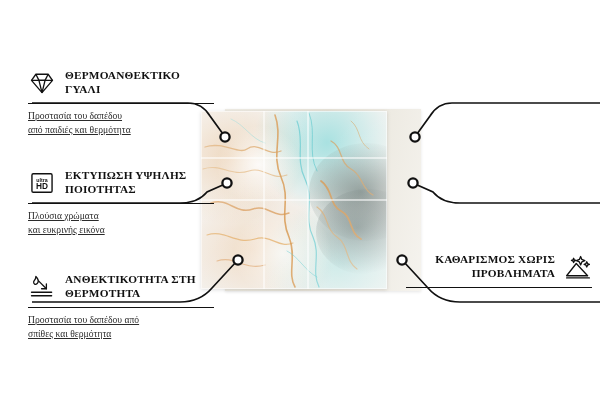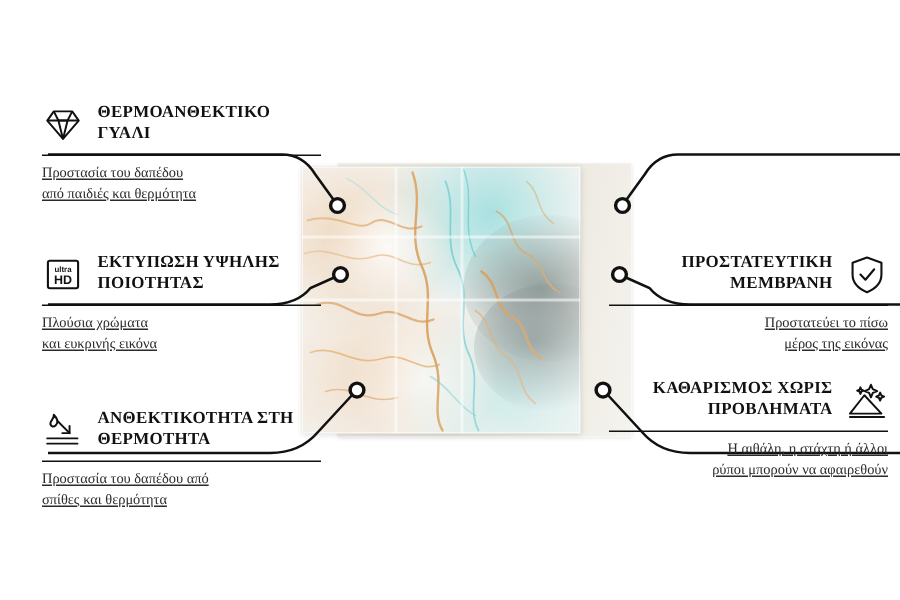--- a/index.html
+++ b/index.html
@@ -194,46 +194,30 @@
         </g>
       </svg>
       <div class="feat-title">ΑΝΘΕΚΤΙΚΟΤΗΤΑ ΣΤΗ ΘΕΡΜΟΤΗΤΑ</div>
     </div>
     <div class="rule"></div>
     <div class="feat-desc">Προστασία του δαπέδου από
 σπίθες και θερμότητα</div>
   </div>
 
 
-  <div class="feat right" style="top:166px">
-    <div class="feat-head">
-      <svg class="feat-icon" viewBox="0 0 32 32">
-        <g fill="none" stroke="#111" stroke-width="1.6" stroke-linecap="round" stroke-linejoin="round">
-          <path d="M16 3 L27 7 V16 C27 22.5 22 27 16 29.5 C10 27 5 22.5 5 16 V7 Z"></path>
-          <path d="M11 16 L14.8 20 L21.5 12"></path>
-        </g>
-      </svg>
-      <div class="feat-title">ΠΡΟΣΤΑΤΕΥΤΙΚΗ ΜΕΜΒΡΑΝΗ</div>
-    </div>
-    <div class="rule"></div>
-    <div class="feat-desc">Προστατεύει το πίσω
-μέρος της εικόνας</div>
-  </div>
 
   <div class="feat right" style="top:250px">
     <div class="feat-head">
       <svg class="feat-icon" viewBox="0 0 32 32">
         <g fill="none" stroke="#111" stroke-width="1.5" stroke-linejoin="round" stroke-linecap="round">
           <path d="M3 26 L14 12 L27 26 Z"></path>
           <path d="M3 28.5 H29"></path>
           <path d="M19 4 L20.4 7.4 L23.8 8.8 L20.4 10.2 L19 13.6 L17.6 10.2 L14.2 8.8 L17.6 7.4 Z"></path>
           <path d="M26 10 L26.9 12.1 L29 13 L26.9 13.9 L26 16 L25.1 13.9 L23 13 L25.1 12.1 Z"></path>
           <path d="M11 6 L11.7 7.8 L13.5 8.5 L11.7 9.2 L11 11 L10.3 9.2 L8.5 8.5 L10.3 7.8 Z"></path>
         </g>
       </svg>
       <div class="feat-title">ΚΑΘΑΡΙΣΜΟΣ ΧΩΡΙΣ ΠΡΟΒΛΗΜΑΤΑ</div>
     </div>
     <div class="rule"></div>
-    <div class="feat-desc">Η αιθάλη, η στάχτη ή άλλοι
-ρύποι μπορούν να αφαιρεθούν</div>
   </div>
 
 </div>
 
 </body></html>

